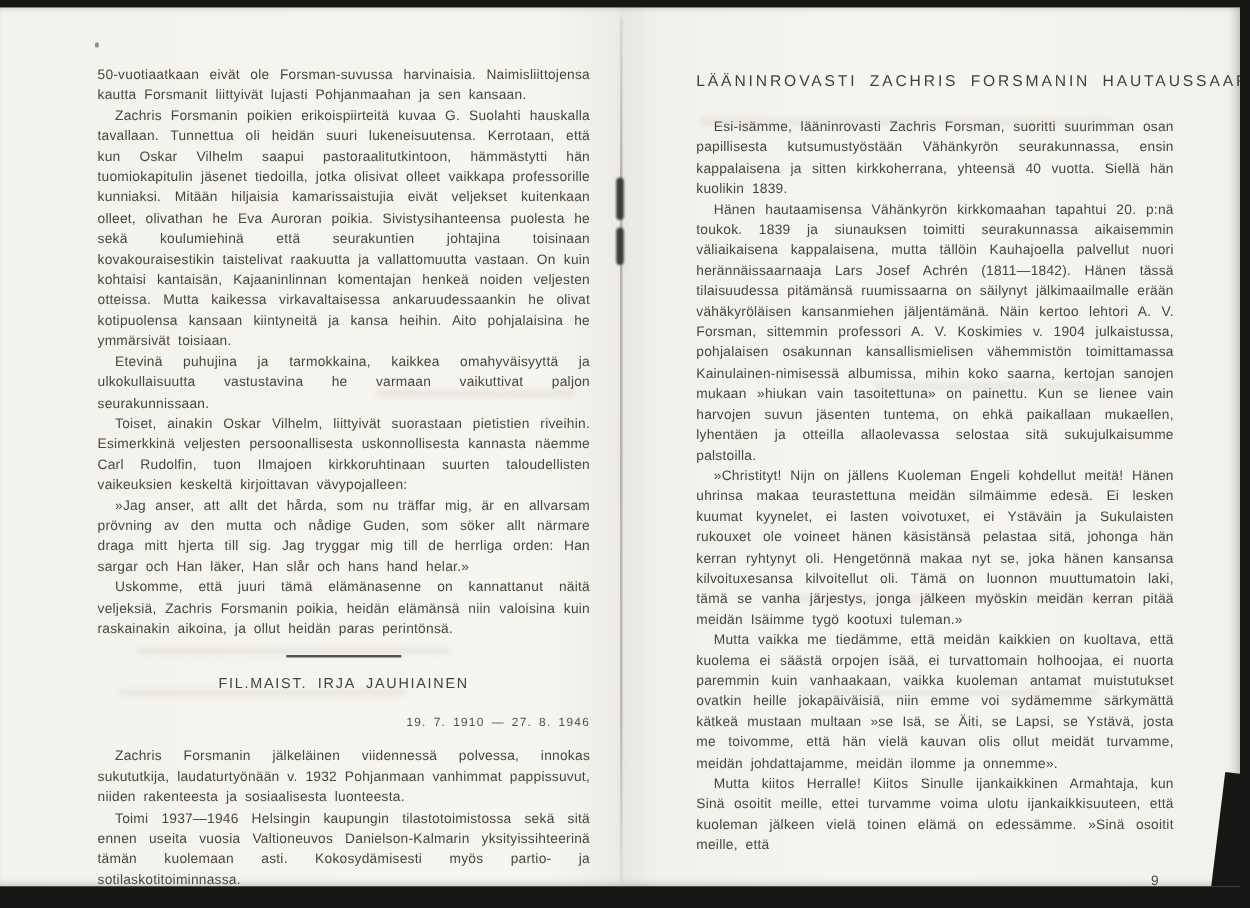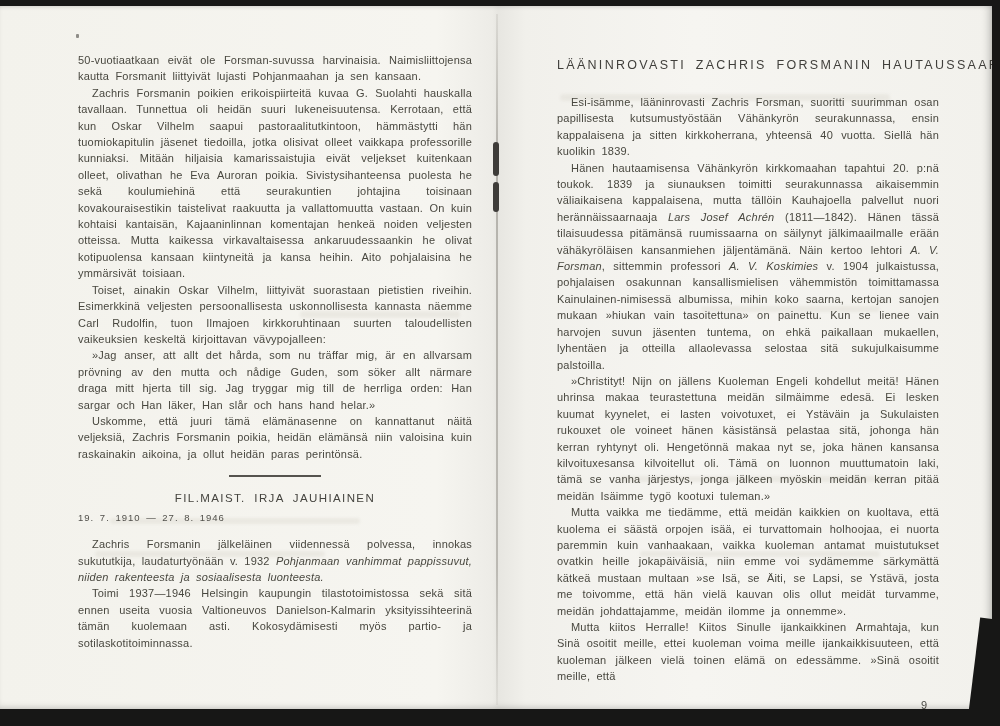--- a/index.html
+++ b/index.html
@@ -27,29 +27,29 @@
   .page{position:absolute;color:#474642;}
   .page.left{left:78px;top:46px;width:394px;}
   .page.right{left:557px;top:52px;width:382px;}
 
   .body-paras p{
     margin:0;font-size:11px;line-height:16.4px;
     text-align:justify;word-spacing:3px;letter-spacing:.2px;
     color:#48473f;
   }
   .body-paras p.indent{text-indent:14px;}
-  .it{font-style:italic;}
+  .it{}
 
   .divider{width:92px;border-top:2px solid #55534e;margin:13px auto 15px auto;}
   .mem-heading{
     text-align:center;font-size:11.5px;letter-spacing:1.4px;word-spacing:4px;
-    color:#45443f;margin:0 0 8px 0;
+    color:#45443f;margin:0 0 20px 0;
   }
   .mem-dates{
-    text-align:left;font-size:9.5px;letter-spacing:1px;word-spacing:2px;
+    text-align:right;font-size:9.5px;letter-spacing:1px;word-spacing:2px;
     color:#504f4a;margin:0 0 13px 0;
   }
 
   .chapter-heading{
     margin:0 0 22px 0;font-size:12.5px;font-weight:normal;
     letter-spacing:2.3px;word-spacing:4px;color:#403f3b;white-space:nowrap;
   }
   .page-number{
     text-align:right;padding-right:12px;margin-top:14px;
     font-size:11px;color:#4a4944;
@@ -76,41 +76,42 @@
   <div class="bleed bl3"></div>
   <div class="bleed bl4"></div>
   <div class="bleed bl5"></div>
   <div class="bleed bl6"></div>
   <div class="bleed bl7"></div>
 
   <div class="page left">
     <div class="body-paras">
         <p class=""><span>50-vuotiaatkaan eivät ole Forsman-suvussa harvinaisia. Naimisliittojensa kautta Forsmanit liittyivät lujasti Pohjanmaahan ja sen kansaan.</span></p>
         <p class="indent"><span>Zachris Forsmanin poikien erikoispiirteitä kuvaa G. Suolahti hauskalla tavallaan. Tunnettua oli heidän suuri lukeneisuutensa. Kerrotaan, että kun Oskar Vilhelm saapui pastoraalitutkintoon, hämmästytti hän tuomiokapitulin jäsenet tiedoilla, jotka olisivat olleet vaikkapa professorille kunniaksi. Mitään hiljaisia kamarissaistujia eivät veljekset kuitenkaan olleet, olivathan he Eva Auroran poikia. Sivistysihanteensa puolesta he sekä koulumiehinä että seurakuntien johtajina toisinaan kovakouraisestikin taistelivat raakuutta ja vallattomuutta vastaan. On kuin kohtaisi kantaisän, Kajaaninlinnan komentajan henkeä noiden veljesten otteissa. Mutta kaikessa virkavaltaisessa ankaruudessaankin he olivat kotipuolensa kansaan kiintyneitä ja kansa heihin. Aito pohjalaisina he ymmärsivät toisiaan.</span></p>
+        <p class="indent"><span>Etevinä puhujina ja tarmokkaina, kaikkea omahyväisyyttä ja ulkokullaisuutta vastustavina he varmaan vaikuttivat paljon seurakunnissaan.</span></p>
         <p class="indent"><span>Toiset, ainakin Oskar Vilhelm, liittyivät suorastaan pietistien riveihin. Esimerkkinä veljesten persoonallisesta uskonnollisesta kannasta näemme Carl Rudolfin, tuon Ilmajoen kirkkoruhtinaan suurten taloudellisten vaikeuksien keskeltä kirjoittavan vävypojalleen:</span></p>
         <p class="indent"><span>»Jag anser, att allt det hårda, som nu träffar mig, är en allvarsam prövning av den mutta och nådige Guden, som söker allt närmare draga mitt hjerta till sig. Jag tryggar mig till de herrliga orden: Han sargar och Han läker, Han slår och hans hand helar.»</span></p>
         <p class="indent"><span>Uskomme, että juuri tämä elämänasenne on kannattanut näitä veljeksiä, Zachris Forsmanin poikia, heidän elämänsä niin valoisina kuin raskainakin aikoina, ja ollut heidän paras perintönsä.</span></p>
       </div>
     <div class="divider"></div>
     <div class="mem-heading">FIL.MAIST. IRJA JAUHIAINEN</div>
     <div class="mem-dates">19. 7. 1910 — 27. 8. 1946</div>
     <div class="body-paras">
         <p class="indent"><span>Zachris Forsmanin jälkeläinen viidennessä polvessa, innokas sukututkija, laudaturtyönään v. 1932 </span><span class="it">Pohjanmaan vanhimmat pappissuvut, niiden rakenteesta ja sosiaalisesta luonteesta.</span></p>
         <p class="indent"><span>Toimi 1937—1946 Helsingin kaupungin tilastotoimistossa sekä sitä ennen useita vuosia Valtioneuvos Danielson-Kalmarin yksityissihteerinä tämän kuolemaan asti. Kokosydämisesti myös partio- ja sotilaskotitoiminnassa.</span></p>
       </div>
   </div>
 
   <div class="page right">
     <h1 class="chapter-heading">LÄÄNINROVASTI ZACHRIS FORSMANIN HAUTAUSSAARNA</h1>
     <div class="body-paras">
         <p class="indent"><span>Esi-isämme, lääninrovasti Zachris Forsman, suoritti suurimman osan papillisesta kutsumustyöstään Vähänkyrön seurakunnassa, ensin kappalaisena ja sitten kirkkoherrana, yhteensä 40 vuotta. Siellä hän kuolikin 1839.</span></p>
         <p class="indent"><span>Hänen hautaamisensa Vähänkyrön kirkkomaahan tapahtui 20. p:nä toukok. 1839 ja siunauksen toimitti seurakunnassa aikaisemmin väliaikaisena kappalaisena, mutta tällöin Kauhajoella palvellut nuori herännäissaarnaaja </span><span class="it">Lars Josef Achrén</span><span> (1811—1842). Hänen tässä tilaisuudessa pitämänsä ruumissaarna on säilynyt jälkimaailmalle erään vähäkyröläisen kansanmiehen jäljentämänä. Näin kertoo lehtori </span><span class="it">A. V. Forsman</span><span>, sittemmin professori </span><span class="it">A. V. Koskimies</span><span> v. 1904 julkaistussa, pohjalaisen osakunnan kansallismielisen vähemmistön toimittamassa Kainulainen-nimisessä albumissa, mihin koko saarna, kertojan sanojen mukaan »hiukan vain tasoitettuna» on painettu. Kun se lienee vain harvojen suvun jäsenten tuntema, on ehkä paikallaan mukaellen, lyhentäen ja otteilla allaolevassa selostaa sitä sukujulkaisumme palstoilla.</span></p>
         <p class="indent"><span>»Christityt! Nijn on jällens Kuoleman Engeli kohdellut meitä! Hänen uhrinsa makaa teurastettuna meidän silmäimme edesä. Ei lesken kuumat kyynelet, ei lasten voivotuxet, ei Ystäväin ja Sukulaisten rukouxet ole voineet hänen käsistänsä pelastaa sitä, johonga hän kerran ryhtynyt oli. Hengetönnä makaa nyt se, joka hänen kansansa kilvoituxesansa kilvoitellut oli. Tämä on luonnon muuttumatoin laki, tämä se vanha järjestys, jonga jälkeen myöskin meidän kerran pitää meidän Isäimme tygö kootuxi tuleman.»</span></p>
         <p class="indent"><span>Mutta vaikka me tiedämme, että meidän kaikkien on kuoltava, että kuolema ei säästä orpojen isää, ei turvattomain holhoojaa, ei nuorta paremmin kuin vanhaakaan, vaikka kuoleman antamat muistutukset ovatkin heille jokapäiväisiä, niin emme voi sydämemme särkymättä kätkeä mustaan multaan »se Isä, se Äiti, se Lapsi, se Ystävä, josta me toivomme, että hän vielä kauvan olis ollut meidät turvamme, meidän johdattajamme, meidän ilomme ja onnemme».</span></p>
-        <p class="indent"><span>Mutta kiitos Herralle! Kiitos Sinulle ijankaikkinen Armahtaja, kun Sinä osoitit meille, ettei kuoleman voima meille ijankaikkisuuteen, että kuoleman jälkeen vielä toinen elämä on edessämme. »Sinä osoitit meille, että</span></p>
+        <p class="indent"><span>Mutta kiitos Herralle! Kiitos Sinulle ijankaikkinen Armahtaja, kun Sinä osoitit meille, ettei turvamme voima ulotu ijankaikkisuuteen, että kuoleman jälkeen vielä toinen elämä on edessämme. »Sinä osoitit meille, että</span></p>
       </div>
     <div class="page-number">9</div>
   </div>
 
   <div class="gutter">
     <div class="smudge s1"></div>
     <div class="smudge s2"></div>
   </div>
 
   <div class="corner-wedge"></div>

